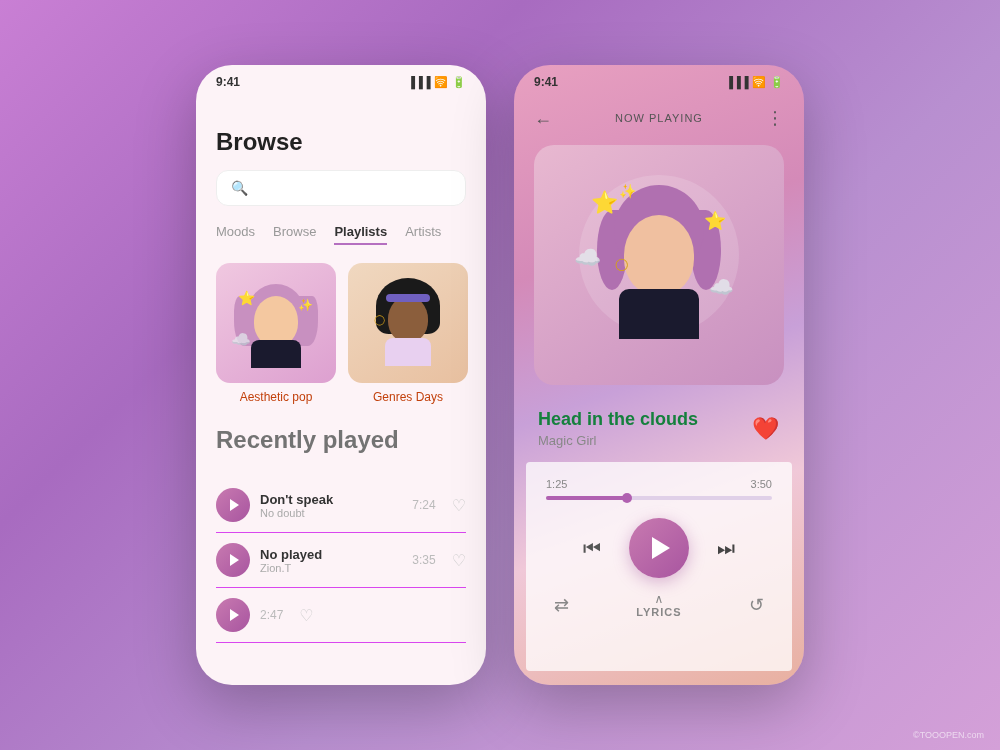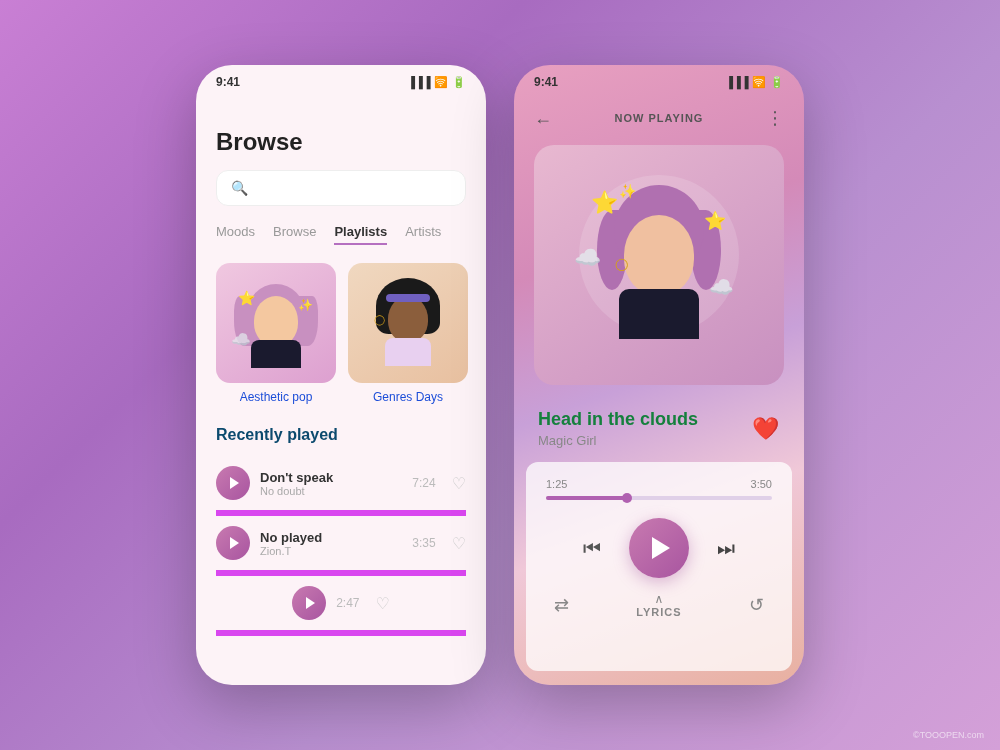--- a/index.html
+++ b/index.html
@@ -103,21 +103,21 @@
       border-radius: 14px;
       overflow: hidden;
       margin-bottom: 7px;
       display: flex;
       align-items: center;
       justify-content: center;
       position: relative;
     }
     .playlist-thumb.pink-bg { background: linear-gradient(145deg, #f0c8e0, #dda0d0); }
     .playlist-thumb.peach-bg { background: linear-gradient(145deg, #f0d8c0, #e8c0a0); }
-    .playlist-label { font-size: 12px; color: #1d4ed8; text-align: right; }
+    .playlist-label { font-size: 12px; color: #c2410c; text-align: right; }
 
     
     .girl1 {
       width: 100px;
       height: 110px;
       position: relative;
     }
     .girl1-face {
       width: 44px; height: 50px;
       background: #f4c8a0;
@@ -188,33 +188,32 @@
       width: 46px; height: 28px;
       background: #e8d0f0;
       border-radius: 8px 8px 0 0;
       position: absolute;
       left: 27px; top: 70px;
     }
     .girl2-earring { position: absolute; left: 16px; top: 46px; font-size: 10px; color: #d4a017; }
 
     
     .section-title {
-      font-size: 16px;
+      font-size: 24px;
       font-weight: 800;
-      color: #0c4a6e;
-      margin-bottom: 12px;
+      color: #737373;
+      margin-bottom: 24px;
     }
     .track-list { display: flex; flex-direction: column; gap: 0; }
     .track-item {
       display: flex;
       align-items: center;
       padding: 10px 0;
-      border-bottom: 6px solid #d946ef;
+      border-bottom: 1px solid #d946ef;
       gap: 10px;
-      justify-content: center;
     }
     .track-play-btn {
       width: 34px; height: 34px;
       background: linear-gradient(135deg, #c87ab0, #a855a0);
       border-radius: 50%;
       display: flex; align-items: center; justify-content: center;
       flex-shrink: 0;
       cursor: pointer;
     }
     .play-triangle {
@@ -256,21 +255,21 @@
     }
 
     
     .np-header {
       display: flex;
       align-items: center;
       justify-content: space-between;
       padding: 12px 20px 6px;
     }
     .np-back { font-size: 18px; color: #555; cursor: pointer; }
-    .np-title { font-size: 11px; font-weight: 700; color: #555; letter-spacing: 1px; text-align: right; }
+    .np-title { font-size: 11px; font-weight: 400; color: #555; letter-spacing: 1px; text-align: right; }
     .np-more { font-size: 18px; color: #555; cursor: pointer; }
 
     
     .album-art-container {
       margin: 10px 20px;
       border-radius: 20px;
       overflow: hidden;
       height: 240px;
       background: linear-gradient(145deg, #e8b8d0, #c890c0);
       display: flex;
@@ -342,21 +341,21 @@
       padding: 14px 24px 4px;
     }
     .song-details {}
     .song-title { font-size: 18px; font-weight: 800; color: #15803d; }
     .song-artist { font-size: 13px; color: #888; margin-top: 3px; }
     .heart-filled { font-size: 22px; color: #e84060; cursor: pointer; }
 
     
     .player-area {
       background: rgba(255,255,255,0.75);
-      border-radius: 12px;
+      border-radius: 4px;
       margin: 10px 12px 14px;
       padding: 16px 20px;
       flex: 1;
       display: flex;
       flex-direction: column;
       gap: 10px;
     }
 
     
     .progress-section {}

